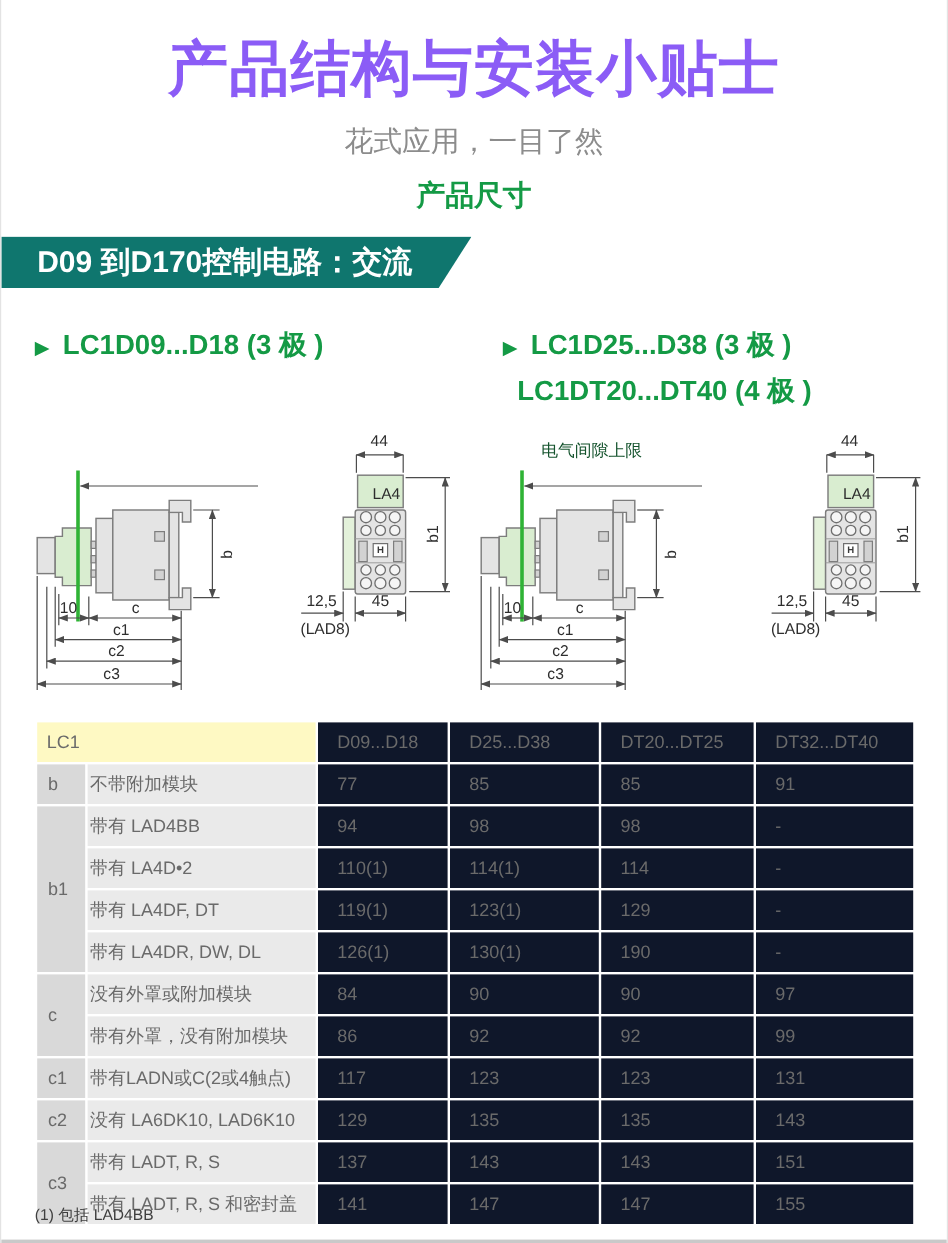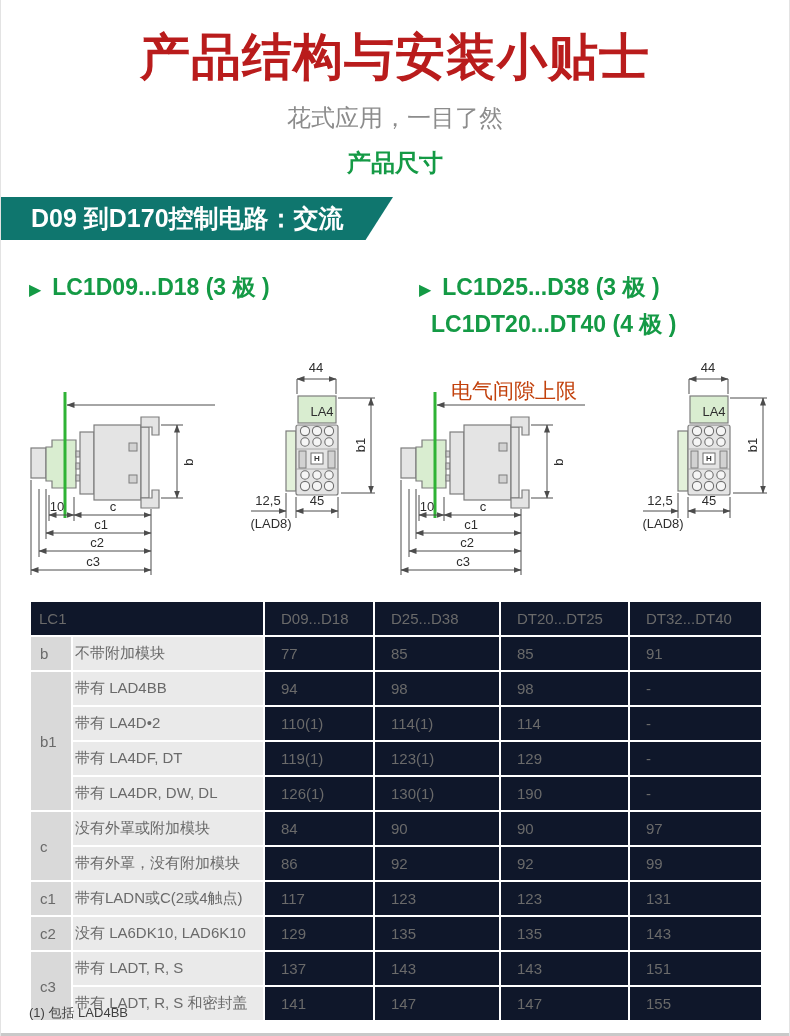--- a/index.html
+++ b/index.html
@@ -4,36 +4,36 @@
 <style>
   html,body { margin:0; padding:0; background:#fff; }
   .page {
     position:relative; width:790px; height:1036px; margin:0 auto;
     background:#ffffff; overflow:hidden;
     border-left:1px solid #e3e3e3; border-right:1px solid #e3e3e3;
     box-sizing:border-box;
     font-family:"Liberation Sans","DejaVu Sans",sans-serif;
   }
   .page-title { position:absolute; top:24px; left:0; right:0; text-align:center;
-    font-size:50px; font-weight:bold; color:#b91c1c; letter-spacing:1px; }
+    font-size:50px; font-weight:bold; color:#8b5cf6; letter-spacing:1px; }
   .page-subtitle { position:absolute; top:102px; left:0; right:0; text-align:center;
     font-size:24px; color:#8c8c8c; }
   .section-label { position:absolute; top:147px; left:0; right:0; text-align:center;
     font-size:24px; font-weight:bold; color:#149a45; }
   .banner { position:absolute; top:197px; left:0; width:392px; height:43px;
     background:#0f766e; color:#ffffff; font-size:25px; font-weight:bold;
     display:flex; align-items:center; padding-left:30px; box-sizing:border-box;
     clip-path:polygon(0 0, 100% 0, 93% 100%, 0 100%); }
   .model { position:absolute; font-size:23px; font-weight:bold; color:#149a45; line-height:34px; }
   .model-left { left:28px; top:270px; }
   .model-right { left:418px; top:270px; }
   .model .row { display:flex; align-items:baseline; }
   .tri { font-size:16px; margin-right:11px; color:#149a45; }
   .indent { margin-left:12px; }
-  .clearance { position:absolute; left:450px; top:377px; font-size:21px; color:#c2410c; }
+  .clearance { position:absolute; left:450px; top:367px; font-size:14px; color:#14532d; }
 
   svg.diag { position:absolute; overflow:visible; }
   .dim  { stroke:#4c4c4c; stroke-width:1; fill:none; }
   .gline { stroke:#2fb335; stroke-width:3; }
   .part  { fill:#e4e4e4; stroke:#7d7d7d; stroke-width:1.2; }
   .part2 { fill:#d2d2d2; stroke:#7d7d7d; stroke-width:1; }
   .grn   { fill:#d9edd0; stroke:#7d7d7d; stroke-width:1.2; }
   .grn2  { fill:#e3f1da; stroke:#7d7d7d; stroke-width:1.2; }
   .circ circle { fill:#f5f5f5; stroke:#6f6f6f; stroke-width:1.1; }
   .thin { stroke:#9a9a9a; stroke-width:0.8; }
@@ -41,21 +41,21 @@
   text.dt { font-size:13px; fill:#2e2e2e; text-anchor:middle;
     font-family:"Liberation Sans","DejaVu Sans",sans-serif; }
   text.ht { font-size:8px; font-weight:bold; fill:#3a3a3a; text-anchor:middle;
     font-family:"Liberation Sans","DejaVu Sans",sans-serif; }
 
   .tbl-wrap { position:absolute; left:28px; top:600px; width:734px; }
   table.tbl { border-collapse:separate; border-spacing:2px; table-layout:fixed;
     width:734px; font-size:15px; color:#6a6a6a; }
   .tbl th, .tbl td { height:31px; font-weight:normal; text-align:left; vertical-align:middle;
     overflow:hidden; white-space:nowrap; }
-  .tbl .hc { background:#0f172a; padding-left:8px; }
+  .tbl .hc { background:#fef9c3; padding-left:8px; }
   .tbl .hv { background:#0f172a; padding-left:16px; }
   .tbl .k  { background:#d9d9d9; padding-left:9px; }
   .tbl .d  { background:#eaeaea; padding-left:2px; }
   .tbl .v  { background:#0f172a; padding-left:16px; }
   .footnote { position:absolute; left:28px; top:1004px; font-size:13px; color:#3f3f3f; }
   .bottom-strip { position:absolute; left:0; right:0; bottom:0; height:3px; background:#c9c9c9; }
 </style>
 </head>
 <body>
 

